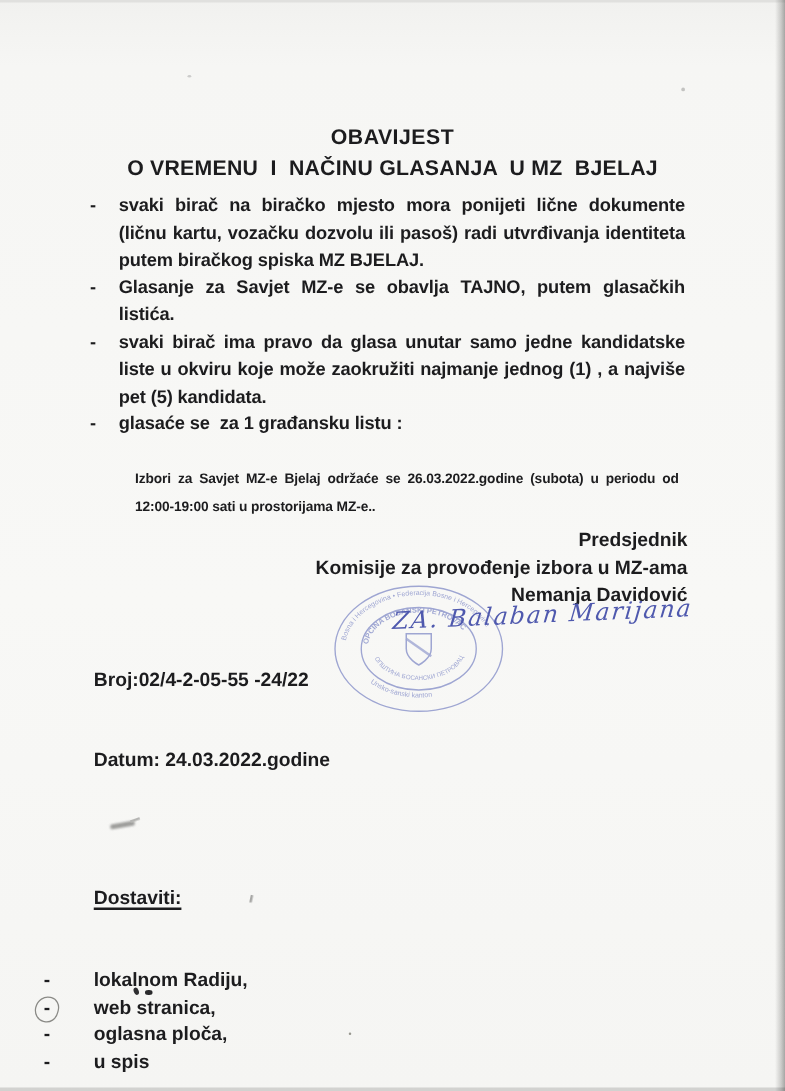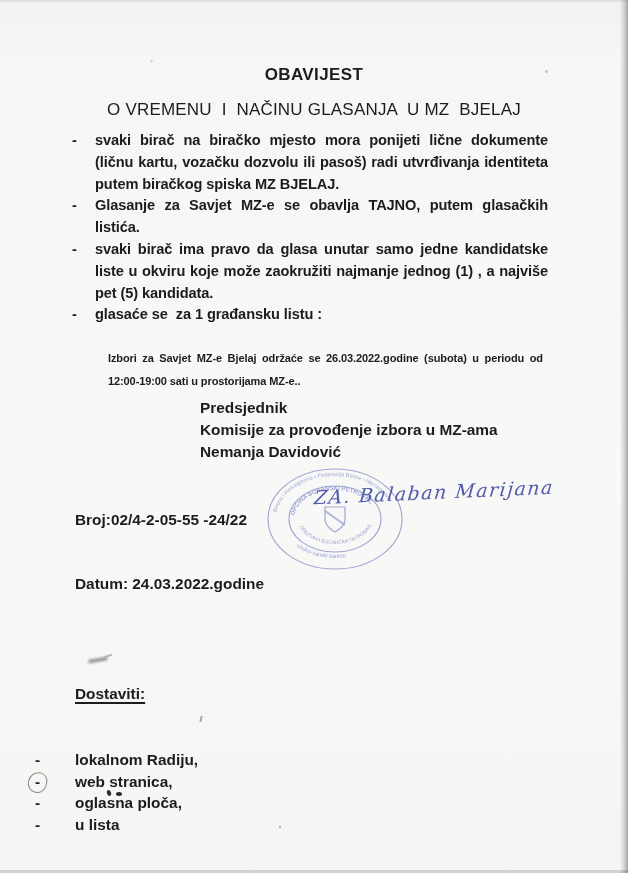--- a/index.html
+++ b/index.html
@@ -5,45 +5,45 @@
   html,body{margin:0;padding:0;background:#e9e9e7;}
   .page{
     position:relative;
     width:628px;height:873px;
     margin:0 auto;
     background:linear-gradient(180deg,#f1f1ef 0%,#f6f6f4 6%,#f8f8f6 55%,#f5f5f3 100%);
     overflow:hidden;
     font-family:"Liberation Sans",sans-serif;
     color:#1c1c1e;
     box-sizing:border-box;
-    padding-top:64px;
+    padding-top:99px;
   }
   .edge-right{position:absolute;top:0;right:0;width:8px;height:100%;
     background:linear-gradient(90deg,rgba(0,0,0,0) 0%,rgba(110,110,108,0.30) 60%,rgba(80,80,78,0.48) 100%);}
   .edge-bottom{position:absolute;bottom:0;left:0;width:100%;height:3px;background:rgba(0,0,0,0.14);}
   .edge-top{position:absolute;top:0;left:0;width:100%;height:2px;background:rgba(0,0,0,0.07);}
 
   .title{ text-align:center;font-size:17px;font-weight:700;letter-spacing:0.4px;line-height:22px;}
-  .subtitle{text-align:center;font-size:17px;font-weight:400;letter-spacing:0.2px;line-height:24px;margin-top:12px;white-space:pre-wrap;}
+  .subtitle{text-align:center;font-size:17px;font-weight:700;letter-spacing:0.2px;line-height:24px;margin-top:2px;white-space:pre-wrap;}
 
   .bullets{margin:8px 80px 0 72px;padding:0;list-style:none;}
   .bullets li{position:relative;padding-left:23px;font-size:14.6px;font-weight:700;
     line-height:21.8px;text-align:justify;letter-spacing:-0.1px;}
   .bullets li .marker{position:absolute;left:0;top:0;font-weight:700;}
   .bullets li .btxt{white-space:pre-wrap;}
 
   .gl-table{margin:8px 0 0 105px;width:462px;border:1.6px solid #3c3c3e;border-collapse:collapse;background:rgba(255,255,255,0.35);}
   .gl-table td{border:1.3px solid #3c3c3e;vertical-align:top;padding:3px 7px 13px 7px;
     font-size:13px;font-weight:700;letter-spacing:-0.1px;}
   .gl-table td.c1{width:165px;}
 
   .election{margin:21px 85px 0 108px;font-size:11px;font-weight:700;line-height:22.4px;
     text-align:justify;letter-spacing:-0.1px;}
 
-  .signer{margin:5px 0 0 200px;width:350px;text-align:left;font-size:15.4px;font-weight:700;line-height:21.8px;}
+  .signer{margin:5px 0 0 200px;width:350px;text-align:right;font-size:15.4px;font-weight:700;line-height:21.8px;}
 
   .meta{margin:3px 0 0 75px;font-size:15.4px;font-weight:700;line-height:21.6px;white-space:pre-wrap;}
   .meta .underline{display:inline-block;text-decoration:underline;text-decoration-thickness:1.5px;text-underline-offset:3px;margin-top:45px;}
 
   .dist{margin:1px 0 0 35px;padding:0;list-style:none;}
   .dist li{position:relative;padding-left:40px;font-size:15.4px;font-weight:700;line-height:21.6px;}
   .dist li .marker{position:absolute;left:0;top:0;}
   .dist li .circle{position:absolute;left:-7px;top:1px;width:17px;height:19px;
     border:1.4px solid #8a8a86;border-radius:55% 45% 50% 50%;transform:rotate(14deg);}
 
@@ -115,21 +115,21 @@
       <span class="circle"></span>
       <span class="marker">-</span>
       <span>web stranica,</span>
     </li>
     <li>
       <span class="marker">-</span>
       <span>oglasna ploča,</span>
     </li>
     <li>
       <span class="marker">-</span>
-      <span>u lista</span>
+      <span>u spis</span>
     </li>
   </ul>
 
   <svg class="stamp" width="142" height="106" viewBox="0 0 142 106">
     <g stroke="#7d87c5" fill="none" stroke-width="1.1">
       <ellipse cx="71" cy="53" rx="67" ry="50"></ellipse>
       <ellipse cx="71" cy="53" rx="46" ry="33"></ellipse>
     </g>
     <defs>
       <path id="arcOuterTop" d="M 12,53 A 59,43 0 0 1 130,53"></path>

